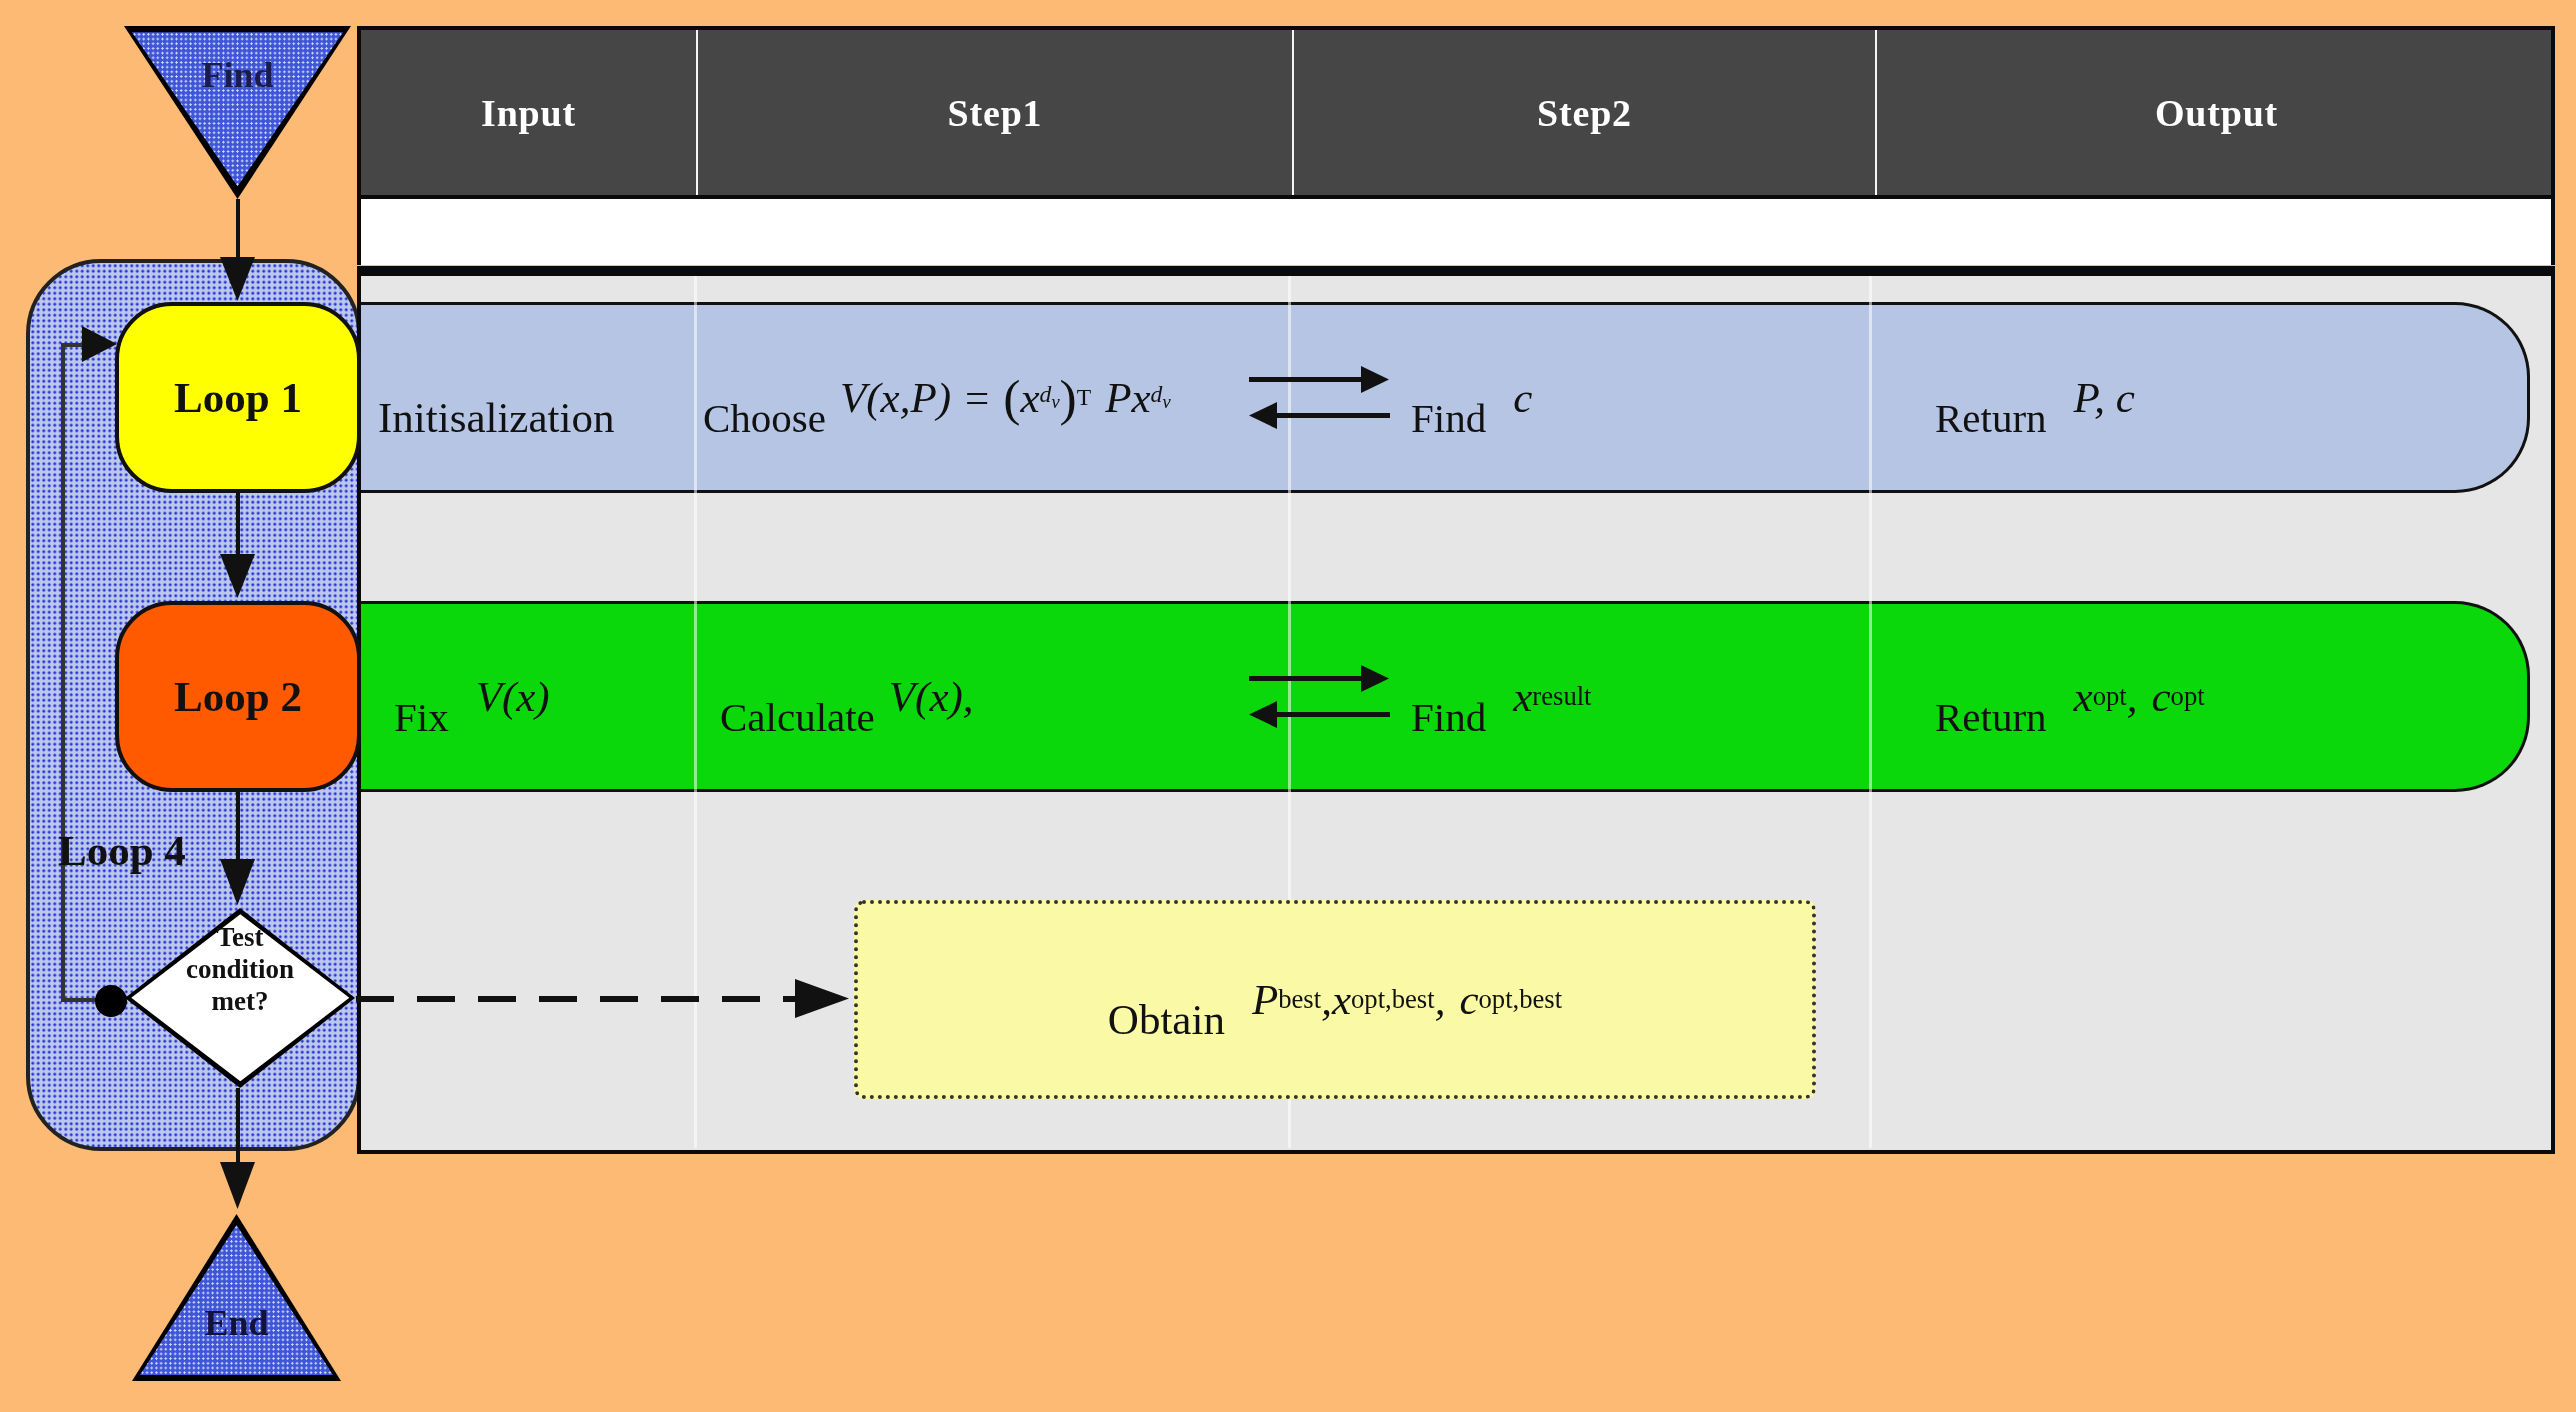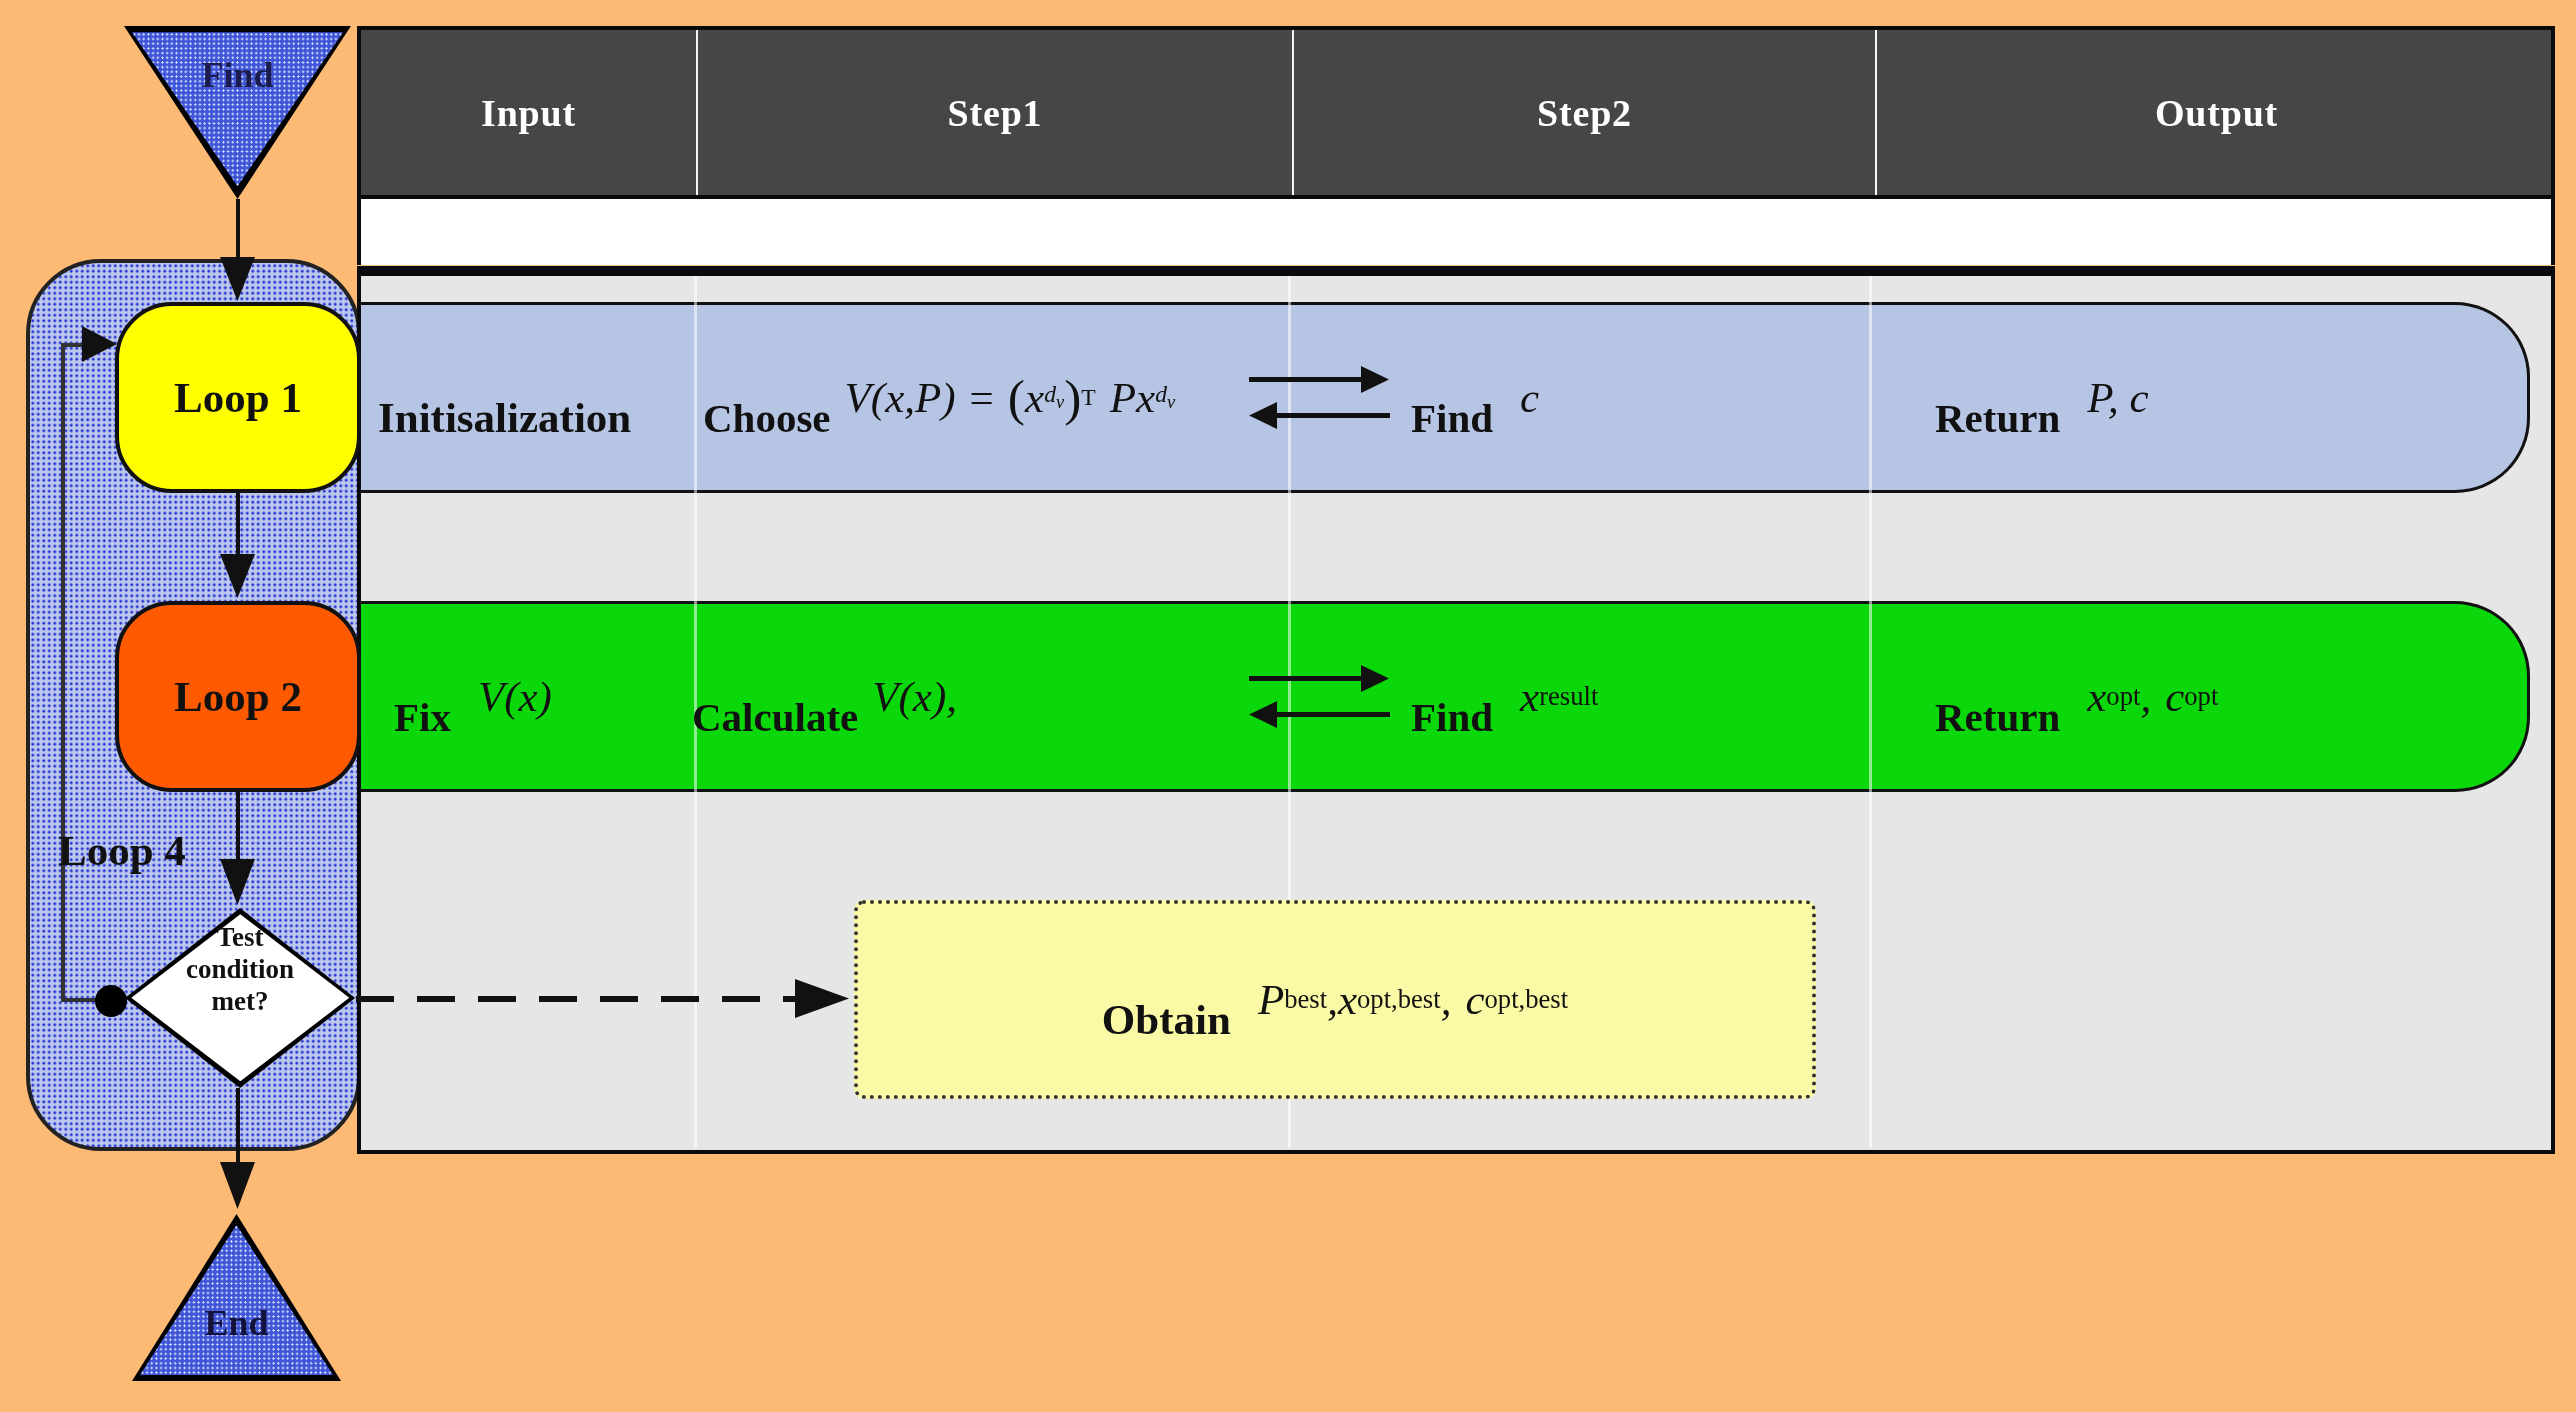--- a/index.html
+++ b/index.html
@@ -96,21 +96,21 @@
   
   .eq{width:140px; height:79px; z-index:5;}
   .eq .ts{position:absolute; left:0; top:19px; width:118px; height:4.7px; background:var(--line);}
   .eq .th{position:absolute; right:0; top:8px; width:28px; height:27px; background:var(--line);
           clip-path:polygon(0 0,100% 50%,0 100%);}
   .eq .bs{position:absolute; left:24px; bottom:19px; width:117px; height:4.7px; background:var(--line);}
   .eq .bh{position:absolute; left:0; bottom:8px; width:28px; height:27px; background:var(--line);
           clip-path:polygon(100% 0,0 50%,100% 100%);}
   
   .rowtext{display:flex; align-items:center; height:191px; z-index:5; font-size:43px; white-space:nowrap;}
-  .kw{font-weight:bold; font-size:41px;margin-top:40px;}
+  .kw{font-weight:normal; font-size:41px;margin-top:40px;}
   .mt{font-style:italic;}
   .gap-s{display:inline-block; width:14px;}
   .gap-m{display:inline-block; width:27px;}
   sup.e{font-size:0.55em; vertical-align:0.55em; font-style:italic;}
   sup.e sub{font-size:0.78em; vertical-align:-0.35em;}
   sup.t{font-size:0.55em; vertical-align:0.62em; font-style:normal;}
   sub.s{font-size:0.62em; vertical-align:-0.42em; font-style:normal;}
   
   .frac{position:relative; display:inline-block; width:197px; height:126px; vertical-align:middle;}
   .frac .num{position:absolute; left:0; top:-4.7px; font-weight:bold; font-style:normal;}
@@ -232,21 +232,21 @@
     <span class="kw">Return</span>
       <span class="gap-m"></span>
     <span class="mt">P, c</span>
   </div>
 
   <div class="abs rowtext" style="left:394px;top:601px;">
     <span class="kw">Fix</span>
       <span class="gap-m"></span>
     <span class="mt">V(x)</span>
   </div>
-  <div class="abs rowtext" style="left:692px;top:601px;">
+  <div class="abs rowtext" style="left:720px;top:601px;">
     <span class="kw">Calculate</span>
       <span class="gap-s"></span>
     <span class="mt">V(x),</span>
       <span class="gap-m"></span>
   </div>
   <div class="abs eq" style="left:1249px;top:657px;">
     <div class="ts"></div>
       <div class="th"></div>
       <div class="bs"></div>
       <div class="bh"></div>

